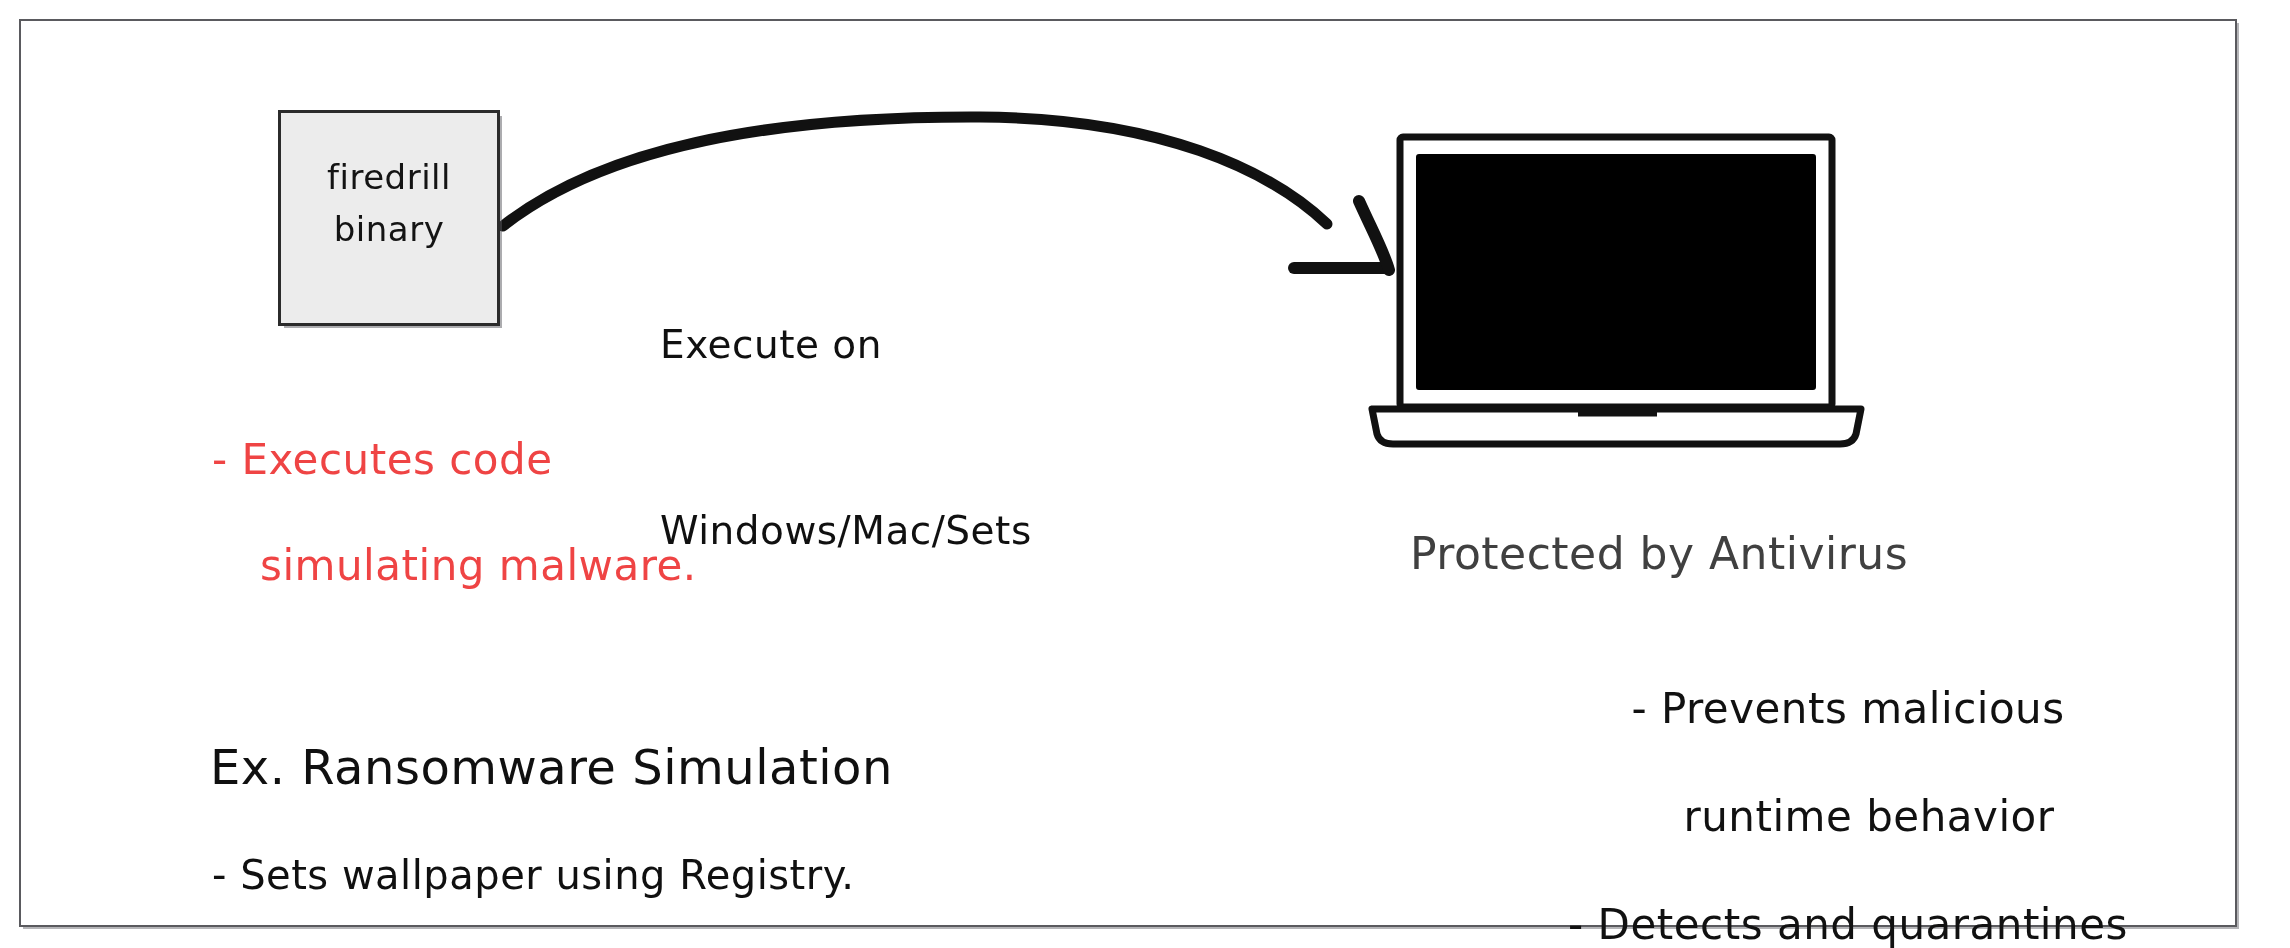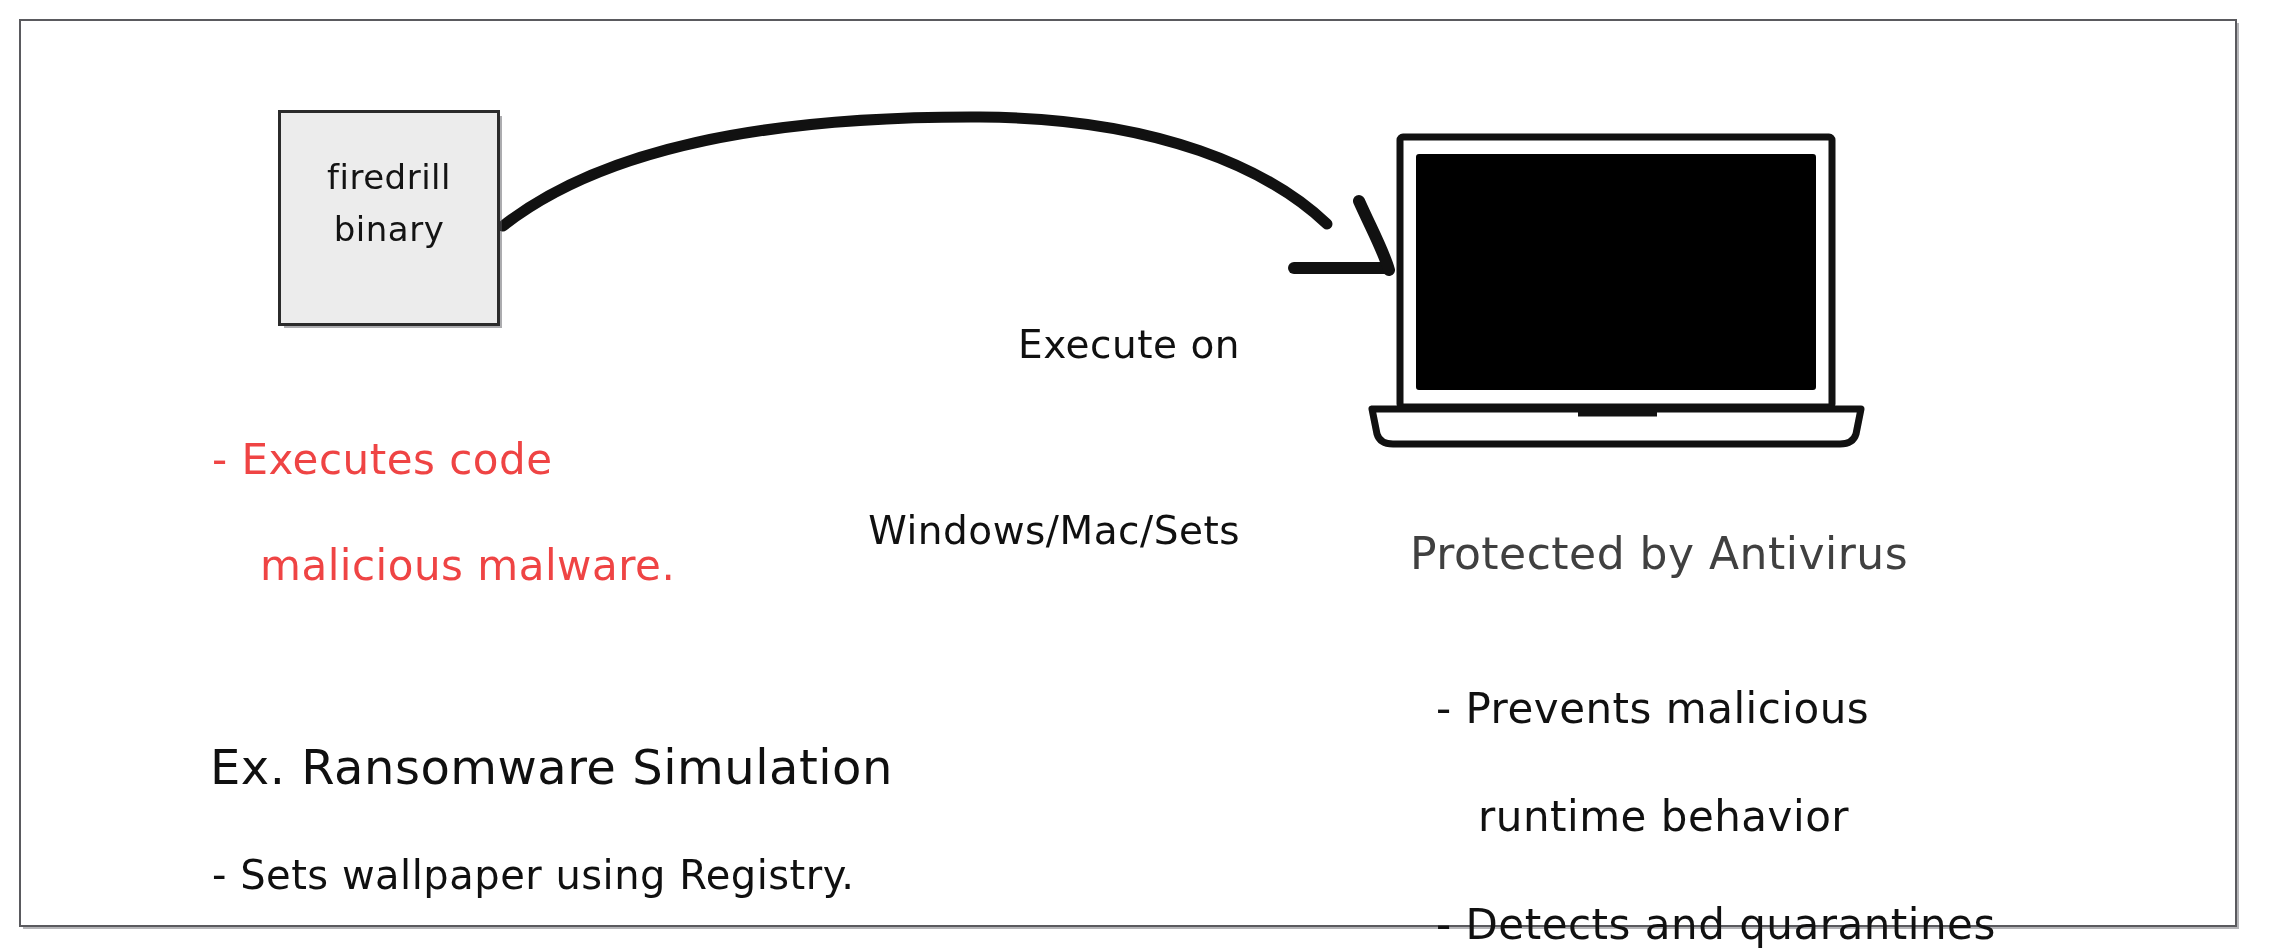--- a/index.html
+++ b/index.html
@@ -69,21 +69,21 @@
     font-size: 34px;
     line-height: 52px;
     color: #141414;
   }
   
   #arrow-label {
     position: absolute;
     left: 660px;
     top: 190px;
     width: 580px;
-    text-align: right;
+    text-align: left;
     font-size: 39px;
     line-height: 62px;
     color: #101010;
   }
   
   #left-col {
     position: absolute;
     left: 212px;
     top: 388px;
     width: 1060px;
@@ -121,20 +121,21 @@
     color: #404040;
   }
   #right-col .bullets {
     margin-top: 8px;
     padding-left: 26px;
   }
   #right-col .bullet {
     font-size: 42px;
     line-height: 70px;
     color: #111111;
+    text-align: center;
   }
   #right-col .cont {
     padding-left: 42px;
   }
 </style>
 </head>
 <body>
 
 <div id="slide">
 
@@ -173,21 +174,21 @@
     <div class="hand box-label"><span>firedrill</span><br><span>binary</span></div>
   </div>
 
   <div id="arrow-label" class="hand">
     <div>Execute on</div>
     <div>Windows/Mac/Sets</div>
   </div>
 
   <div id="left-col" class="hand">
     <div class="para">- Executes code</div>
-    <div class="para indent">malicious malware.</div>
+    <div class="para indent">simulating malware.</div>
     <div class="gap"></div>
     <div class="list-head">Ex. Ransomware Simulation</div>
     <div class="bullet">- Sets wallpaper using Registry.</div>
     
     
   </div>
 
   <div id="right-col" class="hand">
     <div class="av-title">Protected by Antivirus</div>
     <div class="bullets">

